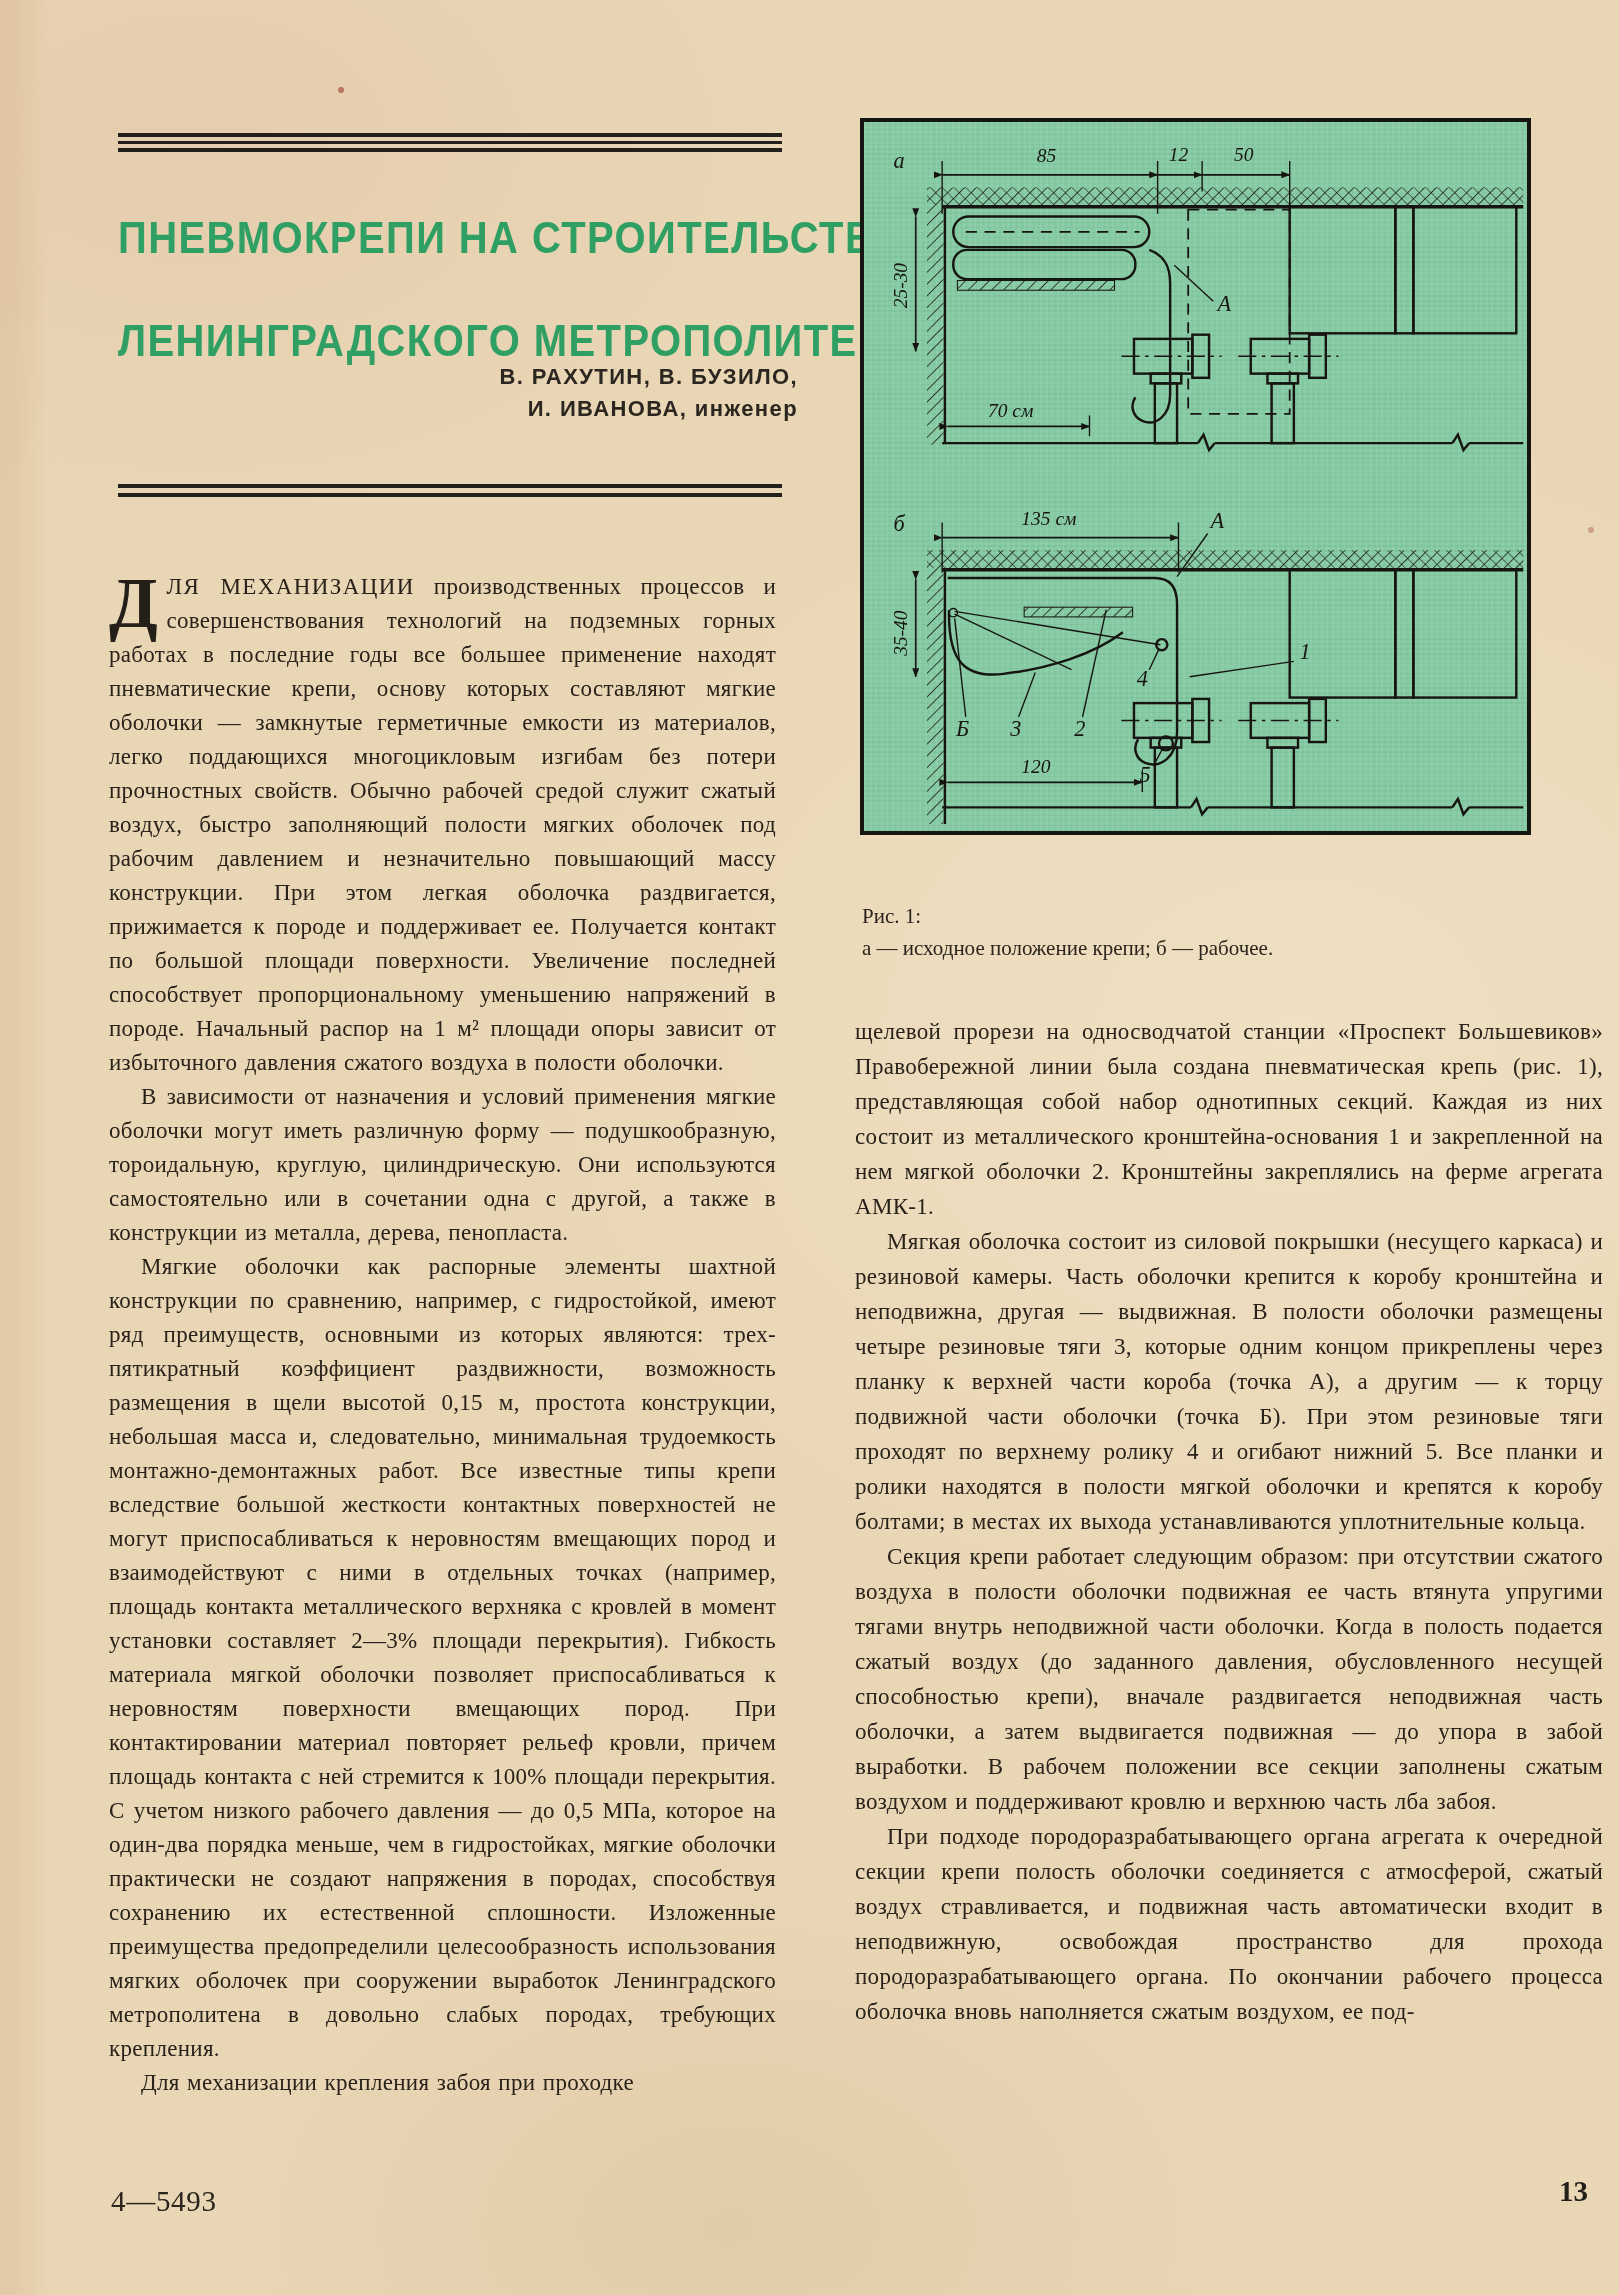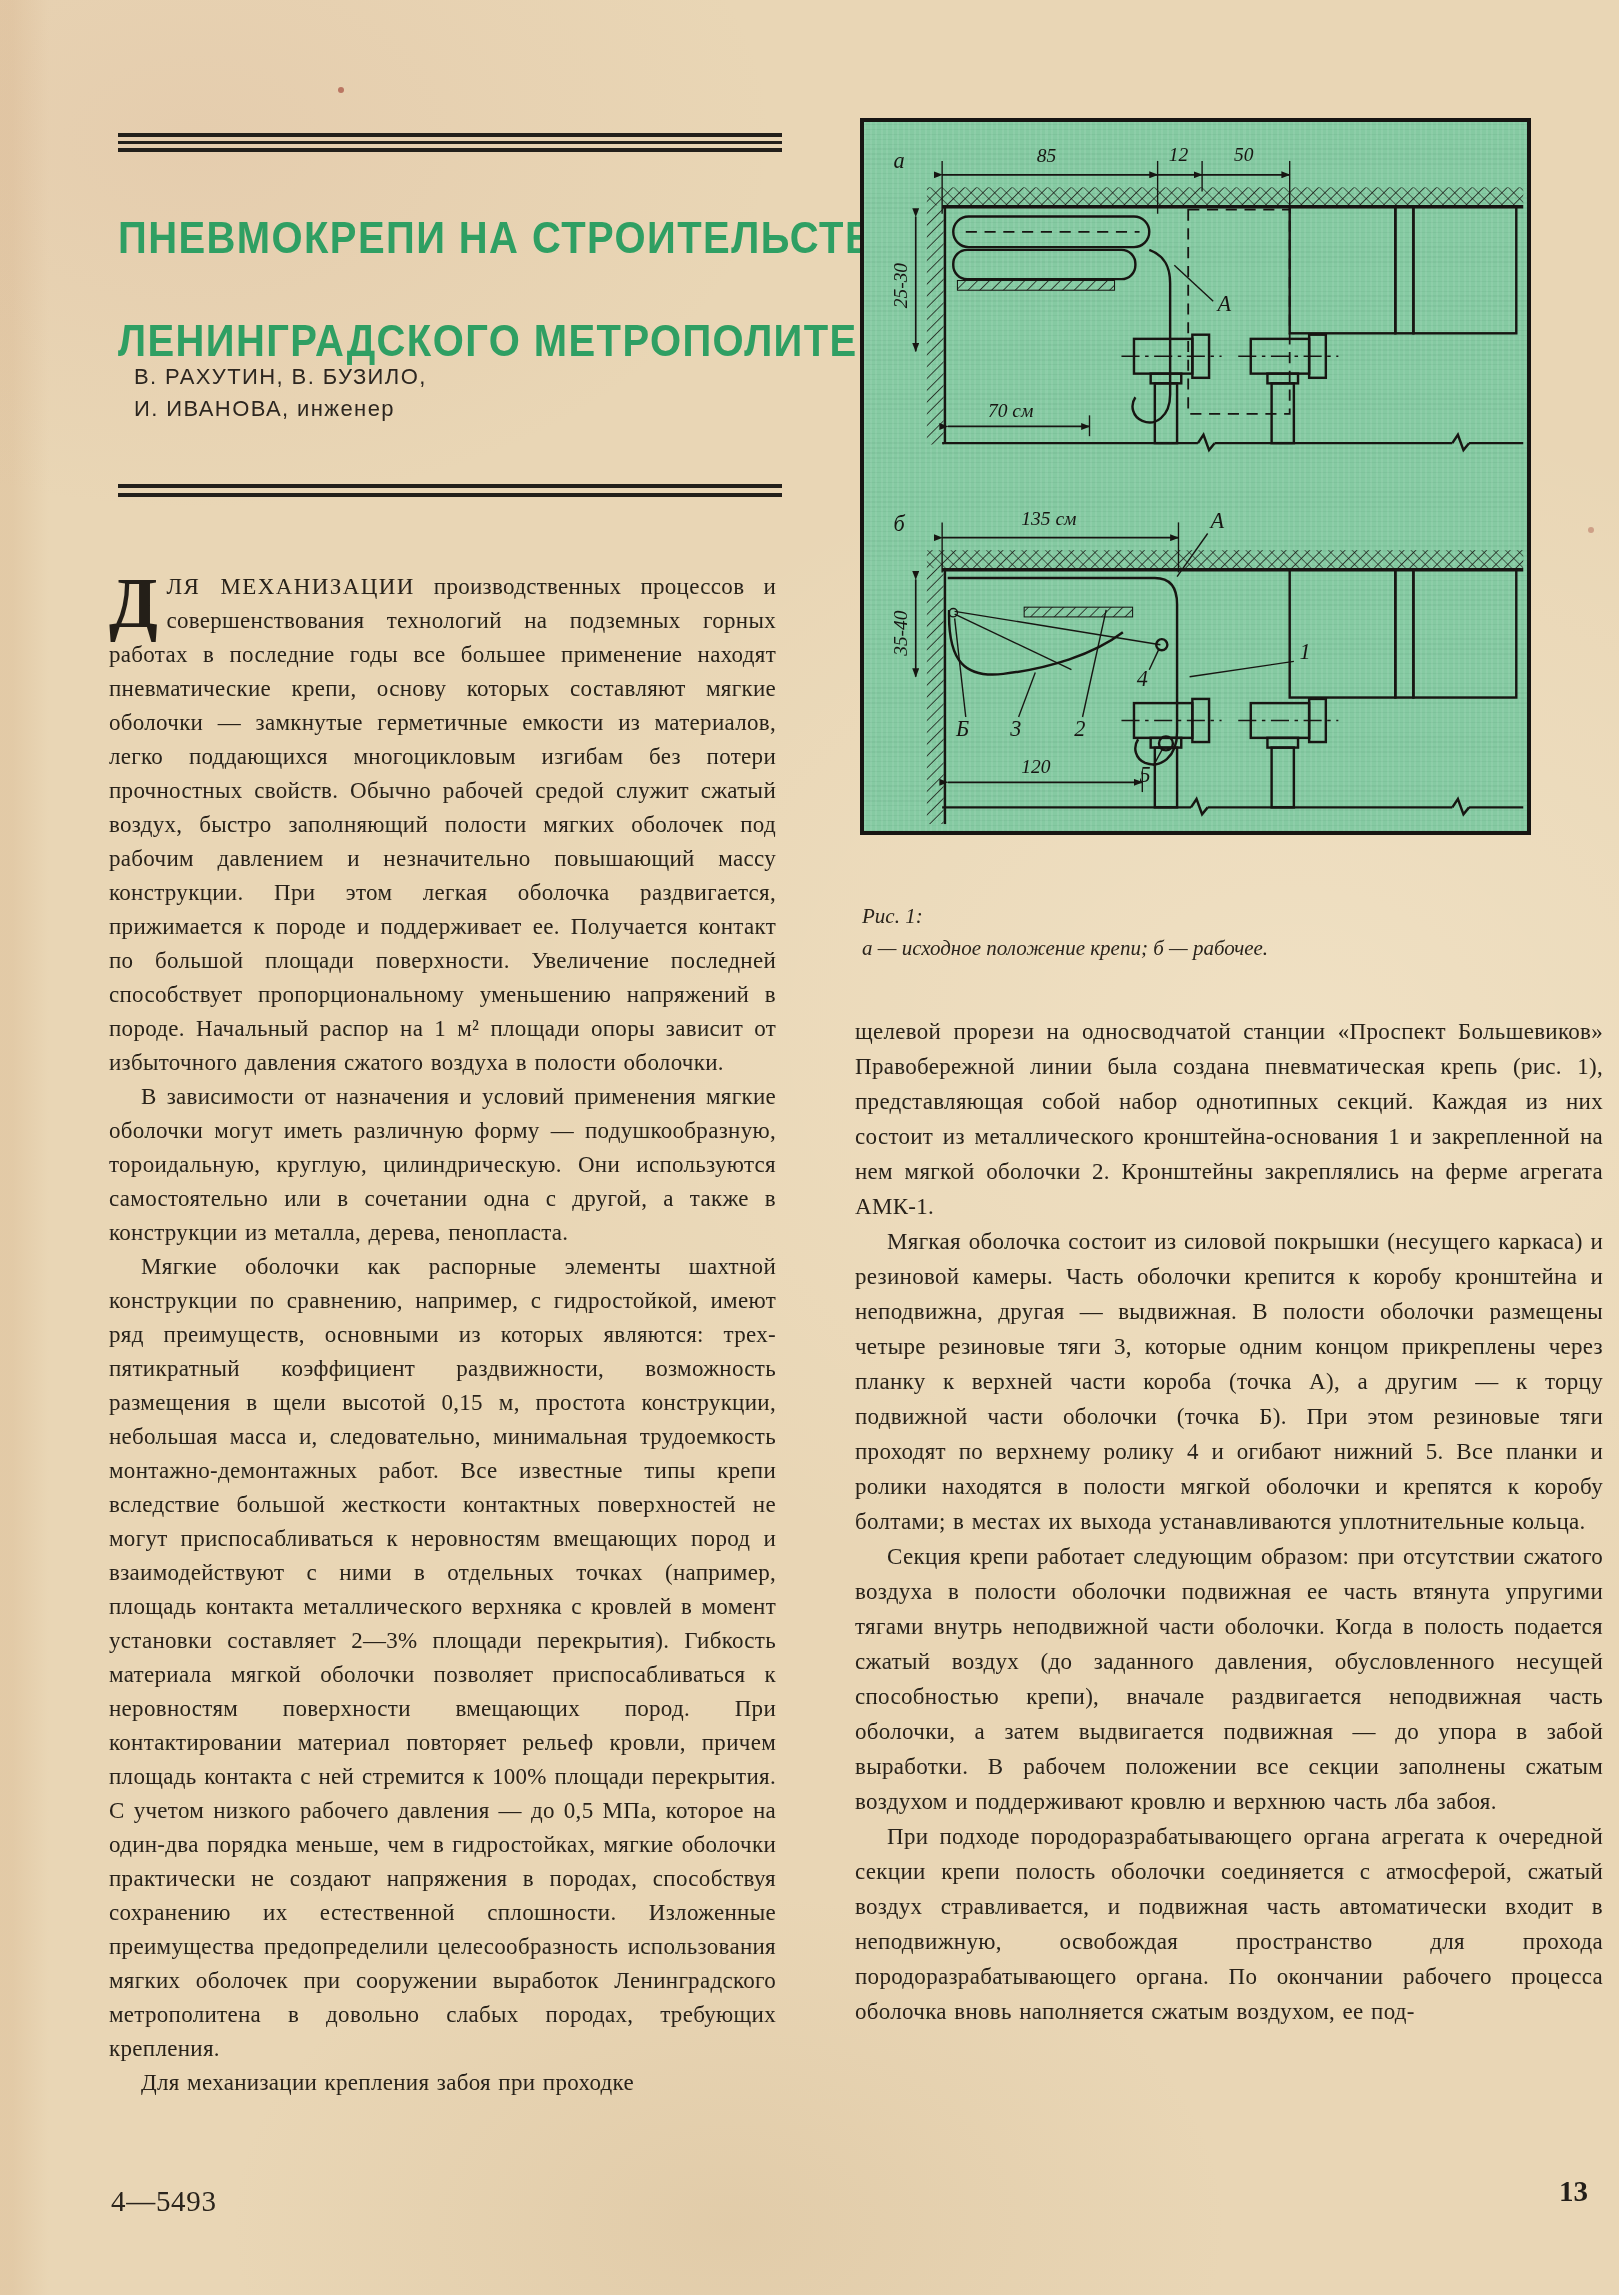--- a/index.html
+++ b/index.html
@@ -19,41 +19,41 @@
   .triple-rule{left:118px;top:133px;width:664px;}
   .triple-rule .bar{height:3.5px;background:#23201b;margin-bottom:4.2px;}
   .double-rule{left:118px;top:484px;width:664px;}
   .double-rule .bar{height:3.5px;background:#23201b;margin-bottom:5.5px;}
   
   .title{left:118px;top:186px;width:680px;line-height:92px;
     font-family:"Liberation Sans","DejaVu Sans",sans-serif;
     font-weight:bold;font-size:40px;letter-spacing:1.4px;color:#2f9f63;
     white-space:nowrap;transform:scaleY(1.12);transform-origin:left top;}
   
-  .authors{left:134px;top:361px;width:680px;text-align:left;
-    font-family:"Liberation Sans","DejaVu Sans",sans-serif;font-weight:normal;color:#2c2620;}
+  .authors{left:118px;top:361px;width:680px;text-align:right;
+    font-family:"Liberation Sans","DejaVu Sans",sans-serif;font-weight:bold;color:#2c2620;}
   .authors .a1,.authors .a3{font-size:22px;line-height:32px;letter-spacing:1.4px;}
   .authors .a2{font-size:19px;line-height:28px;letter-spacing:0.7px;}
   
   .col{text-align:justify;font-size:23px;letter-spacing:0.3px;word-spacing:1.4px;color:#28221a;}
   .col p{margin:0;}
   .col p.ind{text-indent:32px;}
   .left-col{left:109px;top:570px;width:667px;line-height:34px;}
   .right-col{left:855px;top:1014px;width:748px;line-height:35px;}
   .dropcap{float:left;font-size:71px;line-height:61px;padding:2.8px 8.3px 0 0;font-weight:bold;color:#241f18;}
   .leadcaps{letter-spacing:1.4px;}
   
   .figure-panel{left:860px;top:118px;width:671px;height:717px;box-sizing:border-box;
     border:4.9px solid #171512;
     background-color:#85caa2;
     background-image:
       repeating-linear-gradient(90deg, rgba(255,255,255,0.07) 0 2.1px, rgba(255,255,255,0) 2.1px 5.5px),
       repeating-linear-gradient(0deg, rgba(20,80,50,0.06) 0 1.4px, rgba(0,0,0,0) 1.4px 4.9px);}
   .figure-panel svg{display:block;width:100%;height:100%;}
-  .fig-caption{left:862px;top:900px;width:749px;font-style:italic;font-size:21px;line-height:32px;color:#2a241c;}
+  .fig-caption{left:862px;top:900px;width:749px;font-size:21px;line-height:32px;color:#2a241c;}
   
   .ln{stroke:#171512;stroke-width:3.5;fill:none;}
   .lnthick{stroke:#171512;stroke-width:5;fill:none;}
   .lnthin{stroke:#171512;stroke-width:2;fill:none;}
   .dim{stroke:#171512;stroke-width:2.4;fill:none;}
   .dash{stroke:#171512;stroke-width:2.6;fill:none;stroke-dasharray:16 11;}
   .dashdot{stroke:#171512;stroke-width:2;fill:none;stroke-dasharray:26 8 5 8;}
   .fig-label{font-family:"Liberation Serif","DejaVu Serif",serif;font-style:italic;
     font-size:28px;fill:#171512;}
   .fig-label.big{font-size:32px;}

